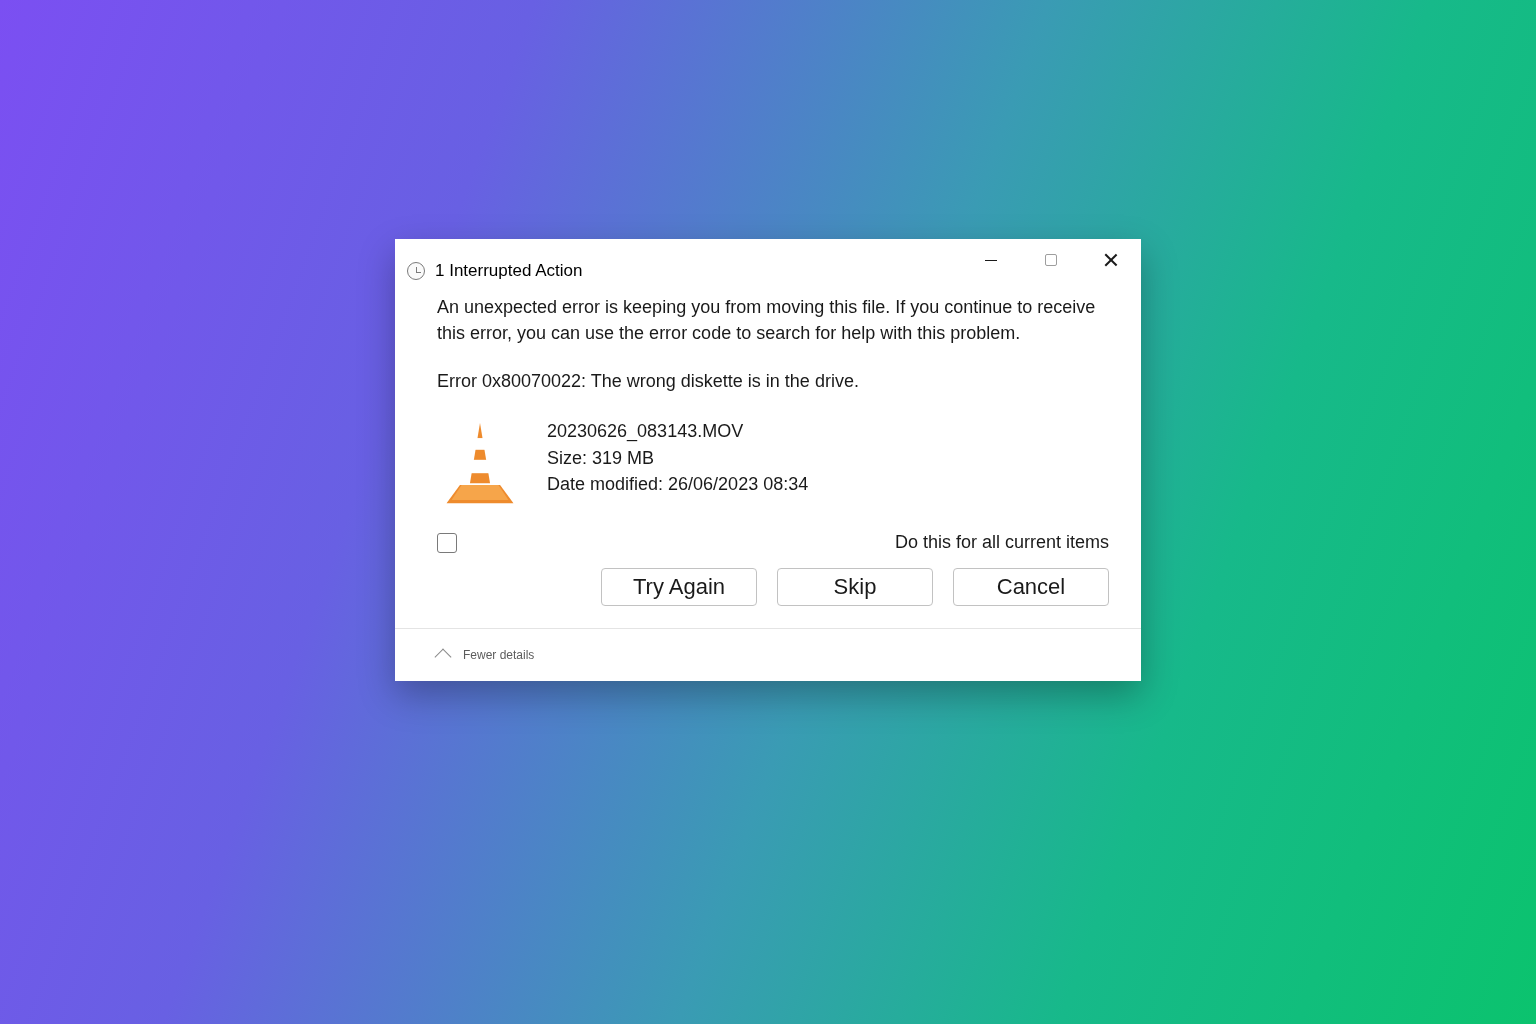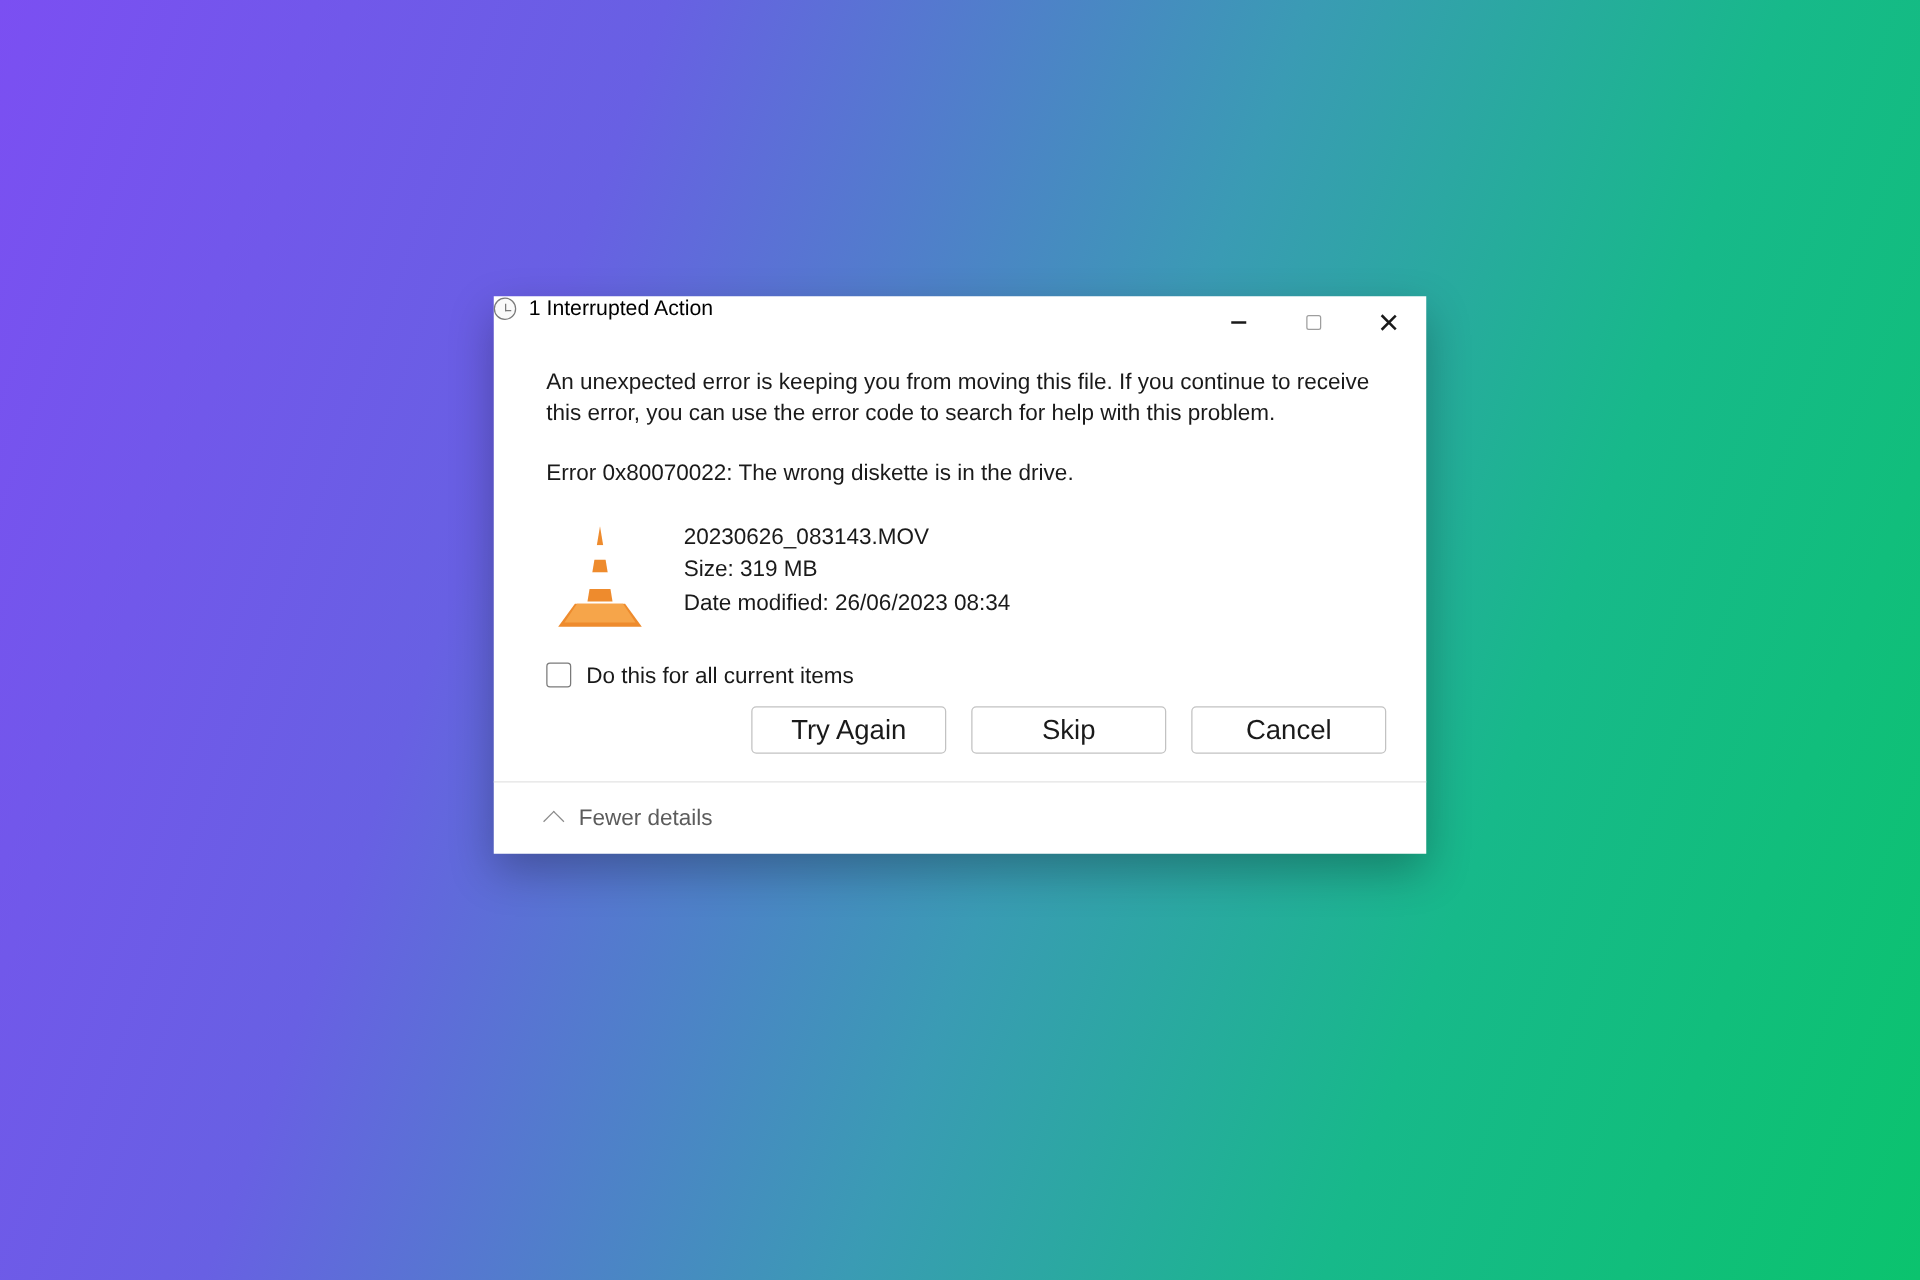--- a/index.html
+++ b/index.html
@@ -16,22 +16,23 @@
     .dialog {
       width: 746px;
       background: #ffffff;
       box-shadow: 0 14px 34px rgba(0,0,0,0.28);
       position: relative;
       top: -52px;
     }
     .titlebar {
       height: 42px;
       display: flex;
-      align-items: flex-start;
+      align-items: flex-end;
       justify-content: space-between;
+      padding-left: 12px;
     }
     .titlebar-left {
       display: flex;
       align-items: center;
       gap: 10px;
     }
     .history-icon {
       width: 18px;
       height: 18px;
       border: 1.6px solid #7a7a7a;
@@ -92,20 +93,21 @@
       margin-top: 18px;
     }
     .vlc-cone { width: 86px; height: 92px; }
     .file-meta div { margin: 1px 0; }
     .checkbox-row {
       display: flex;
       align-items: center;
       gap: 12px;
       margin-top: 20px;
       margin-bottom: 12px;
+      justify-content: space-between;
     }
     input[type="checkbox"] {
       width: 20px;
       height: 20px;
       border: 1.6px solid #7a7a7a;
       border-radius: 3px;
       appearance: none;
       cursor: pointer;
     }
     .button-row {
@@ -124,21 +126,21 @@
       cursor: pointer;
       color: #1a1a1a;
       font-family: inherit;
     }
     .footer {
       border-top: 1px solid #e4e4e4;
       padding: 18px 42px 18px 42px;
     }
     .fewer-row {
       display:flex; align-items:center; gap:14px;
-      color:#5c5c5c; font-size:18px; cursor:pointer;
+      color:#5c5c5c; font-size:12px; cursor:pointer;
     }
     .chev-up {
       width: 12px; height: 12px;
       border-left: 1.8px solid #8a8a8a;
       border-top: 1.8px solid #8a8a8a;
       transform: rotate(45deg);
       margin-top: 4px;
     }
   </style>
 </head>

